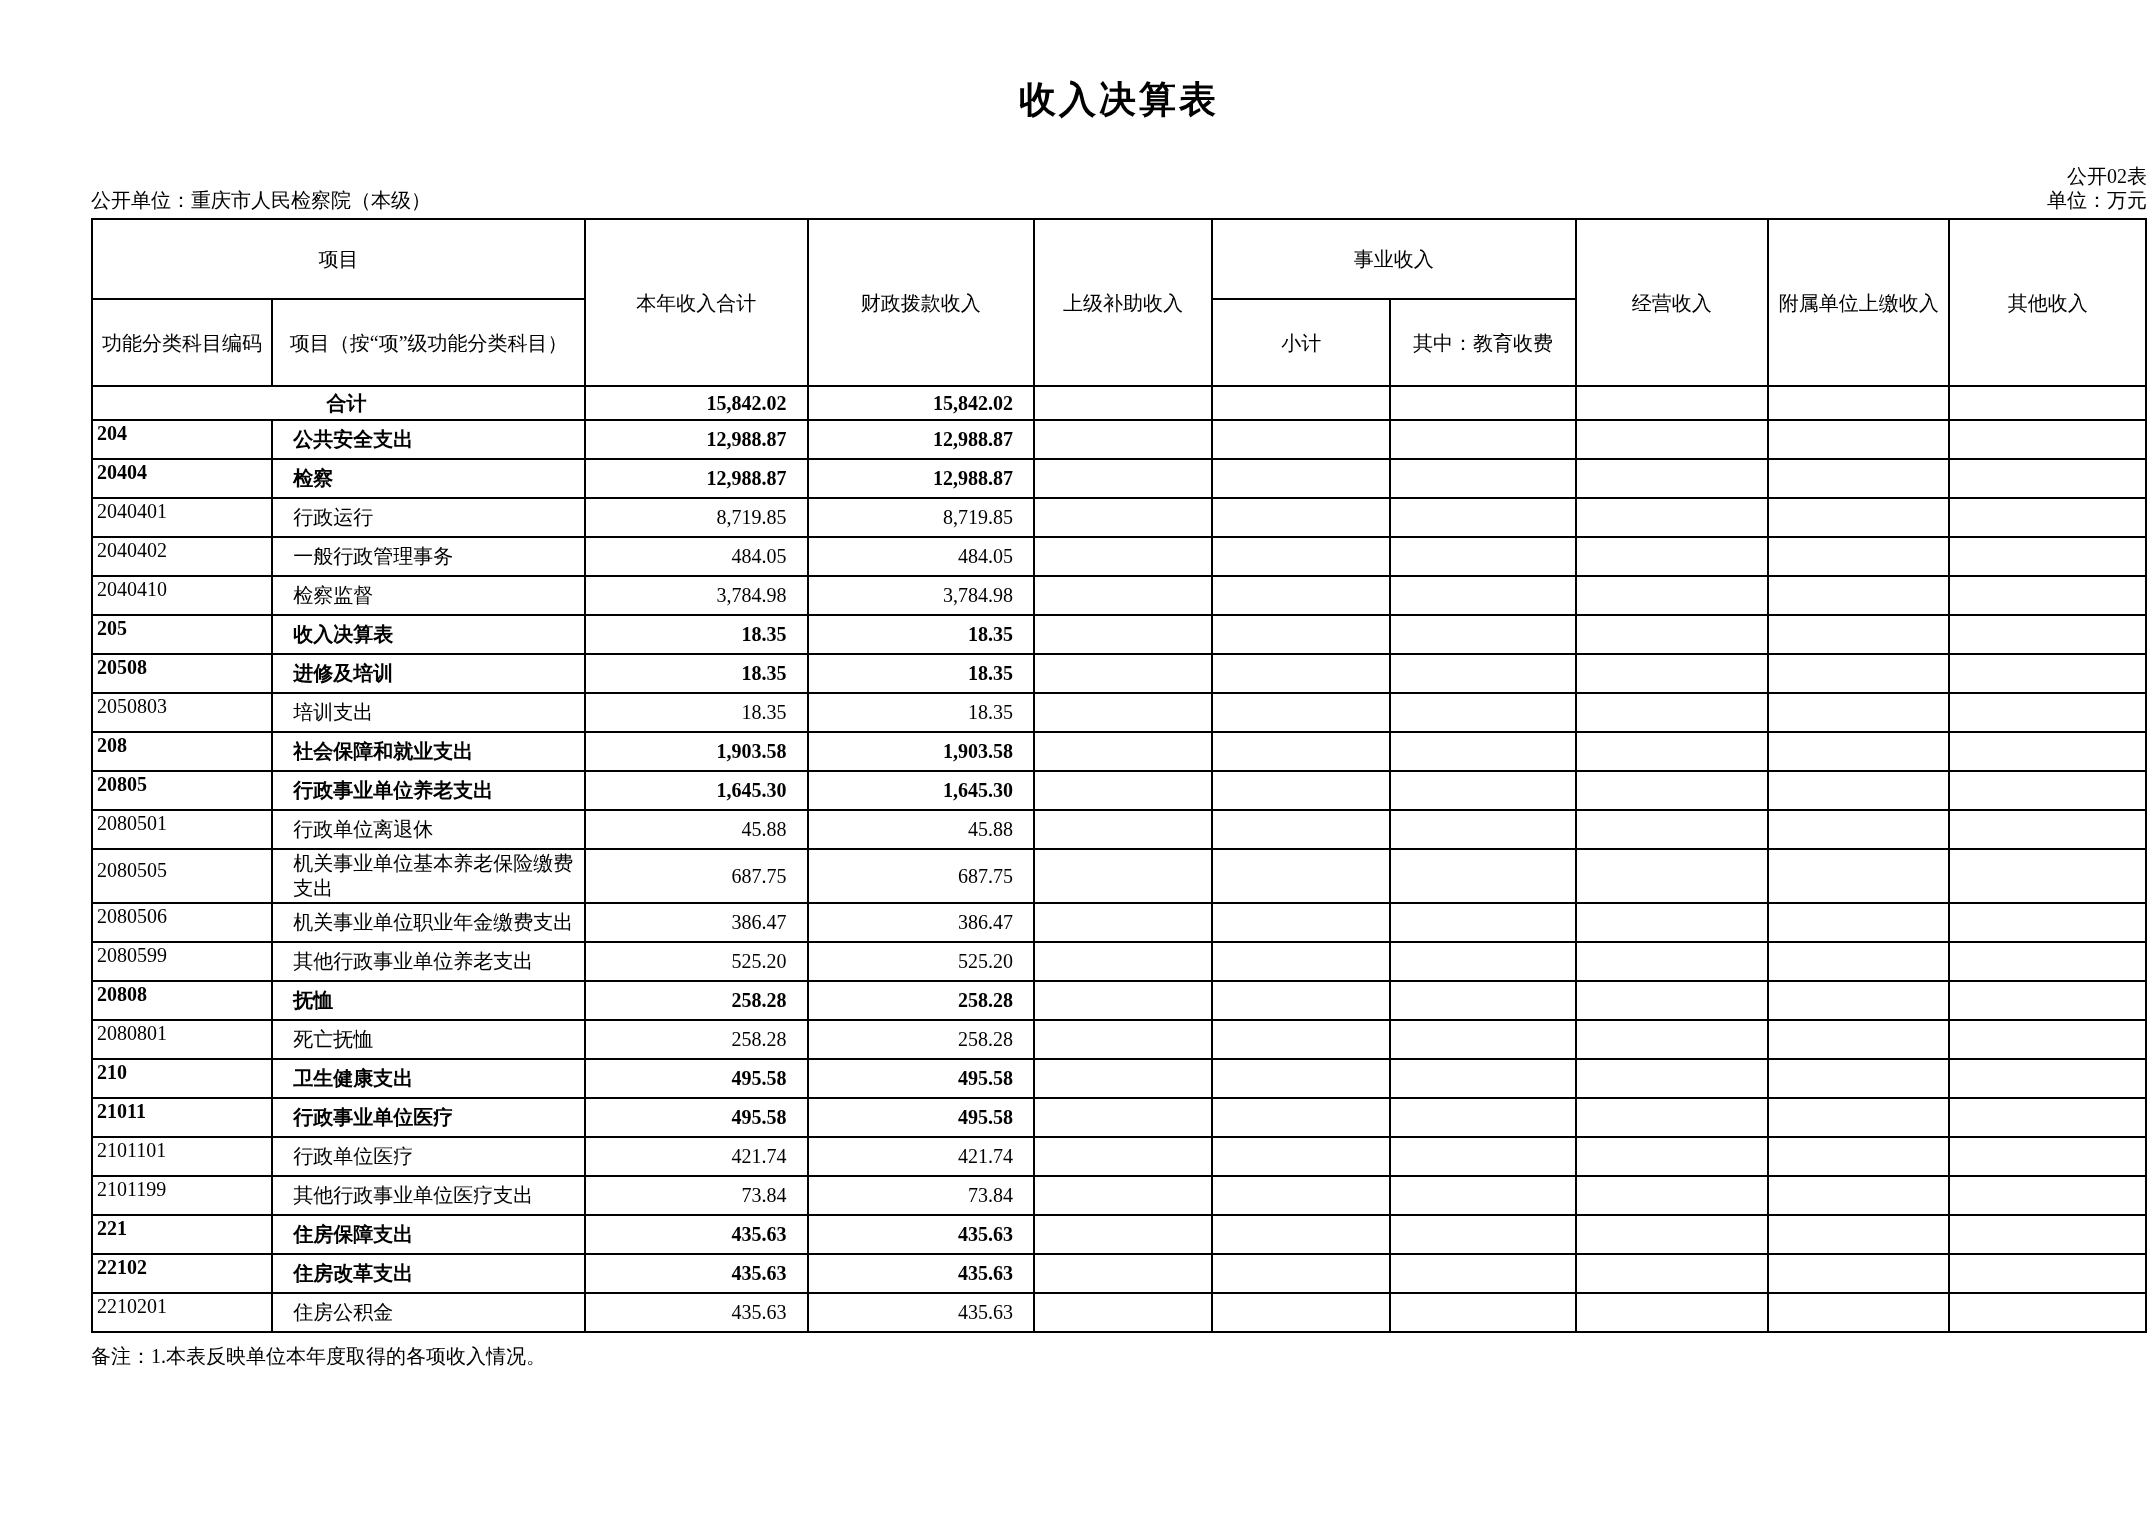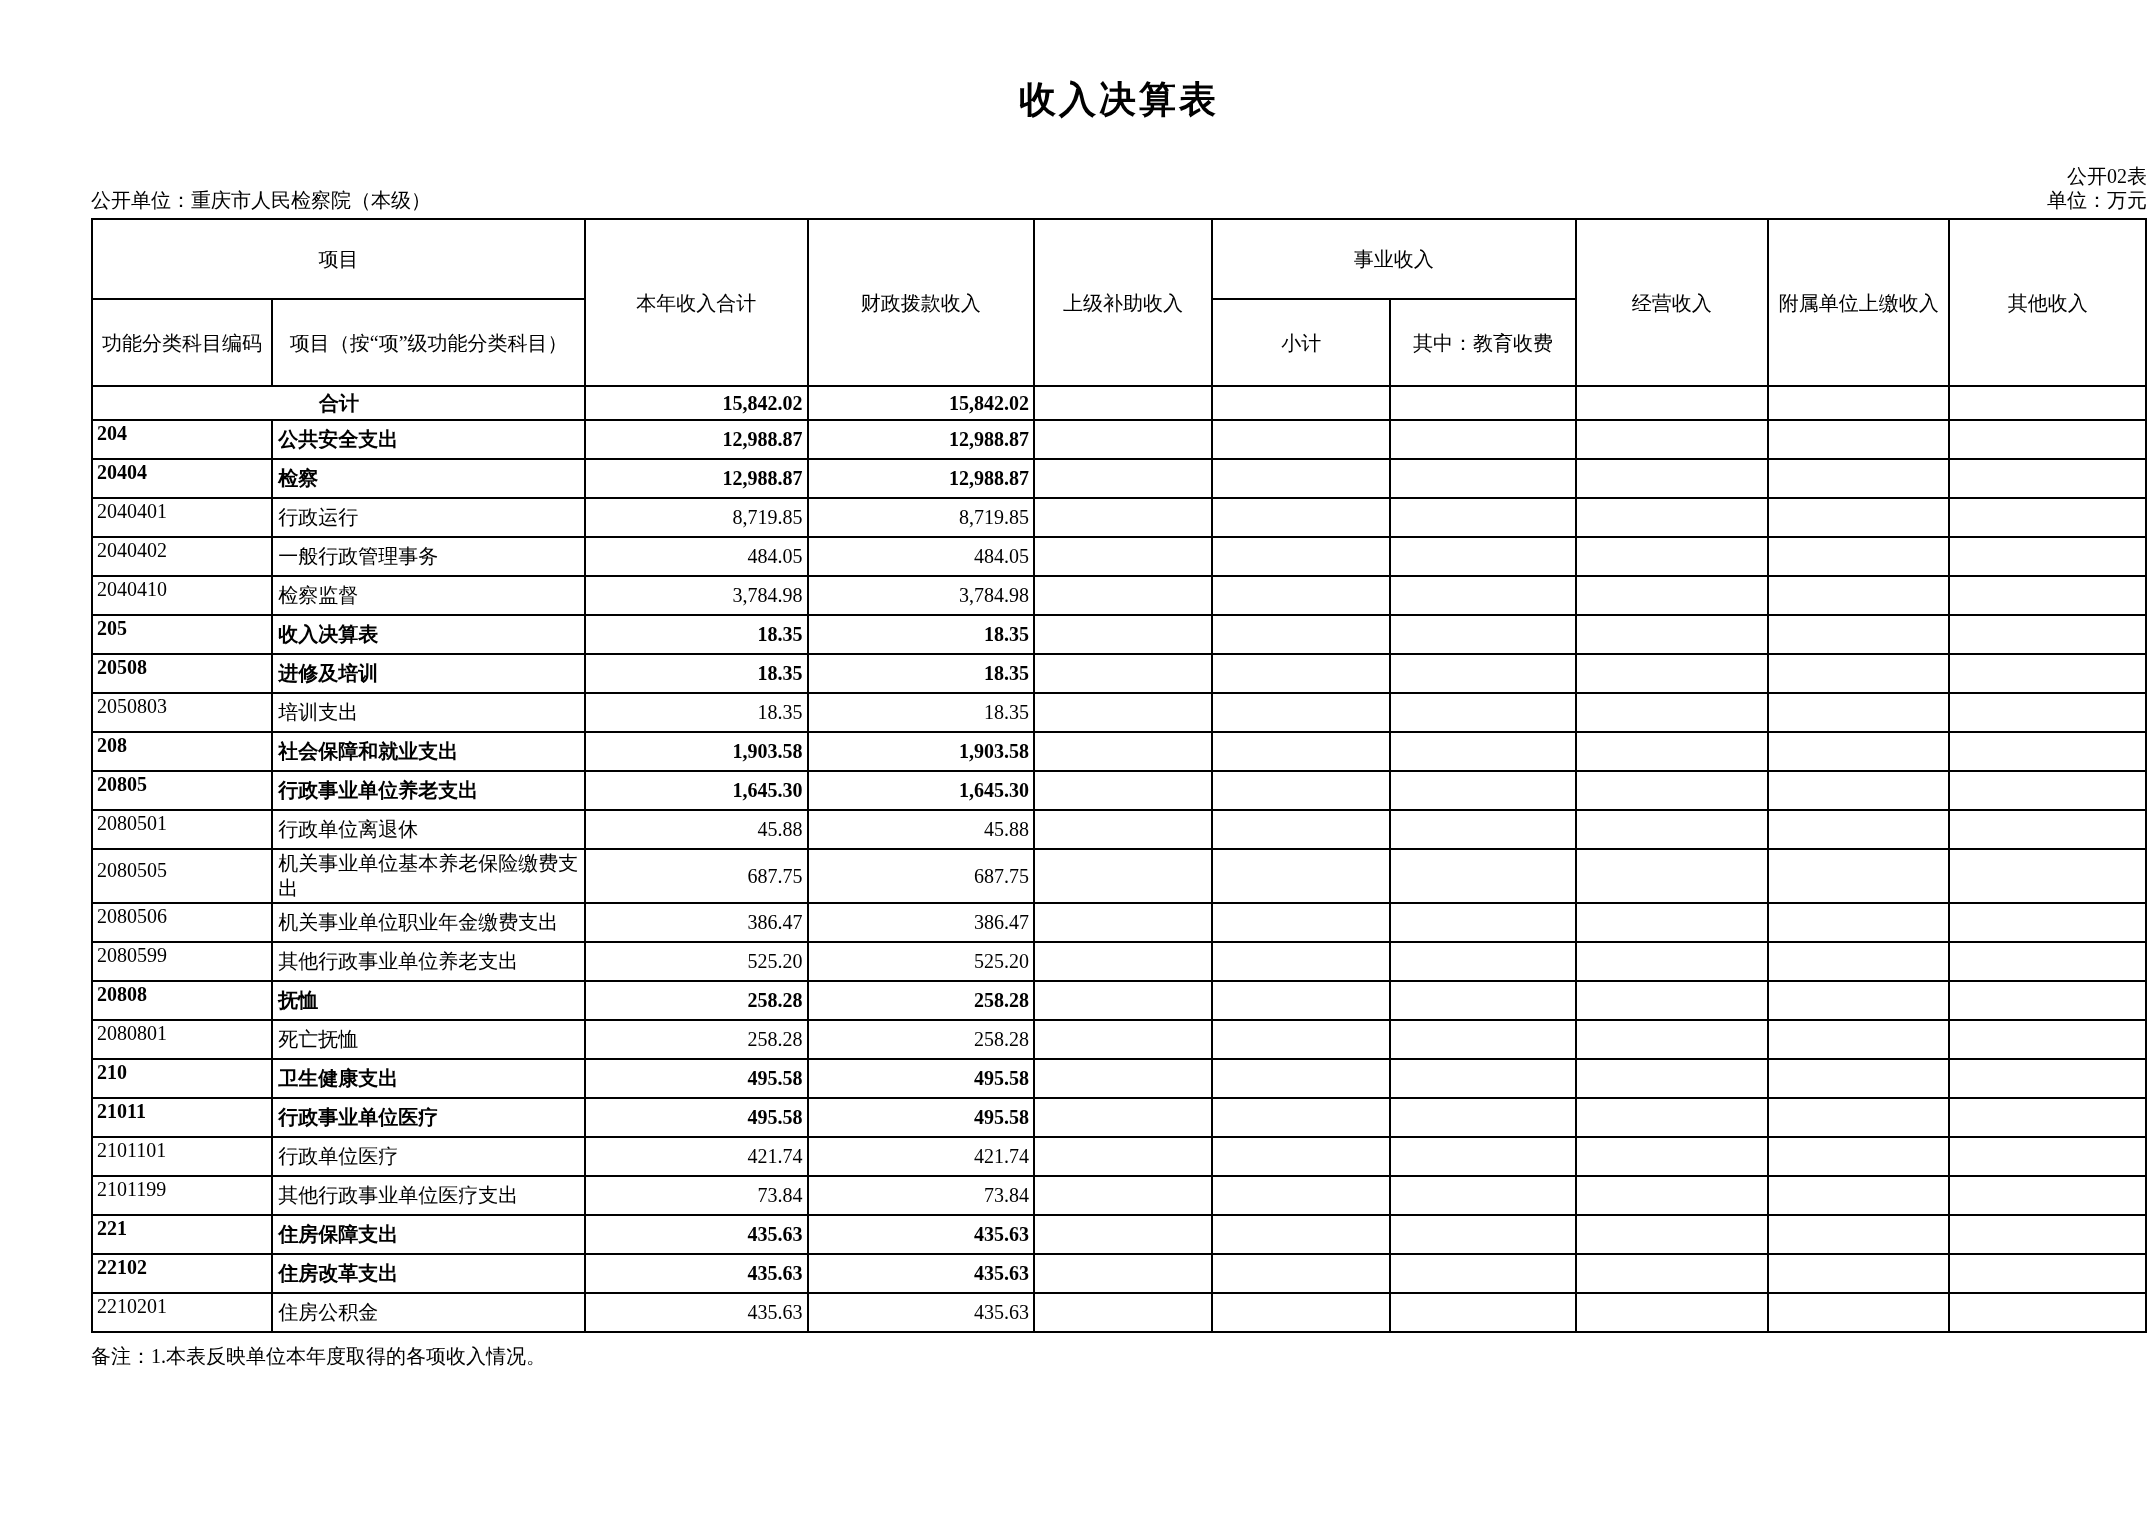--- a/index.html
+++ b/index.html
@@ -48,22 +48,22 @@
     font-size: 20px;
     font-weight: normal;
     vertical-align: middle;
     overflow: hidden;
   }
   thead th { text-align: center; padding: 2px 4px; line-height: 1.3; }
   tr.hrow-1 { height: 80px; padding-left: 36px; }
   tr.hrow-2 { height: 87px; }
   tbody tr { height: 34px; }
   td.c-code { text-align: left; padding: 1px 2px 13px 4px; }
-  td.c-item { text-align: left; padding: 1px 4px 1px 5px; line-height: 1.25; }
-  td.c-num  { text-align: right; padding: 1px 4px 1px 2px; }
+  td.c-item { text-align: left; padding: 1px 4px 1px 20px; line-height: 1.25; }
+  td.c-num  { text-align: right; padding: 1px 20px 1px 2px; }
   td.c-empty { }
   tr.bold td { font-weight: bold; }
   td.merged { text-align: center; }
   .notes {
     margin-top: 8px;
     font-size: 20px;
     line-height: 30px;
   }
   .note-line-2 { padding-left: 64px; }
   .page-number {

